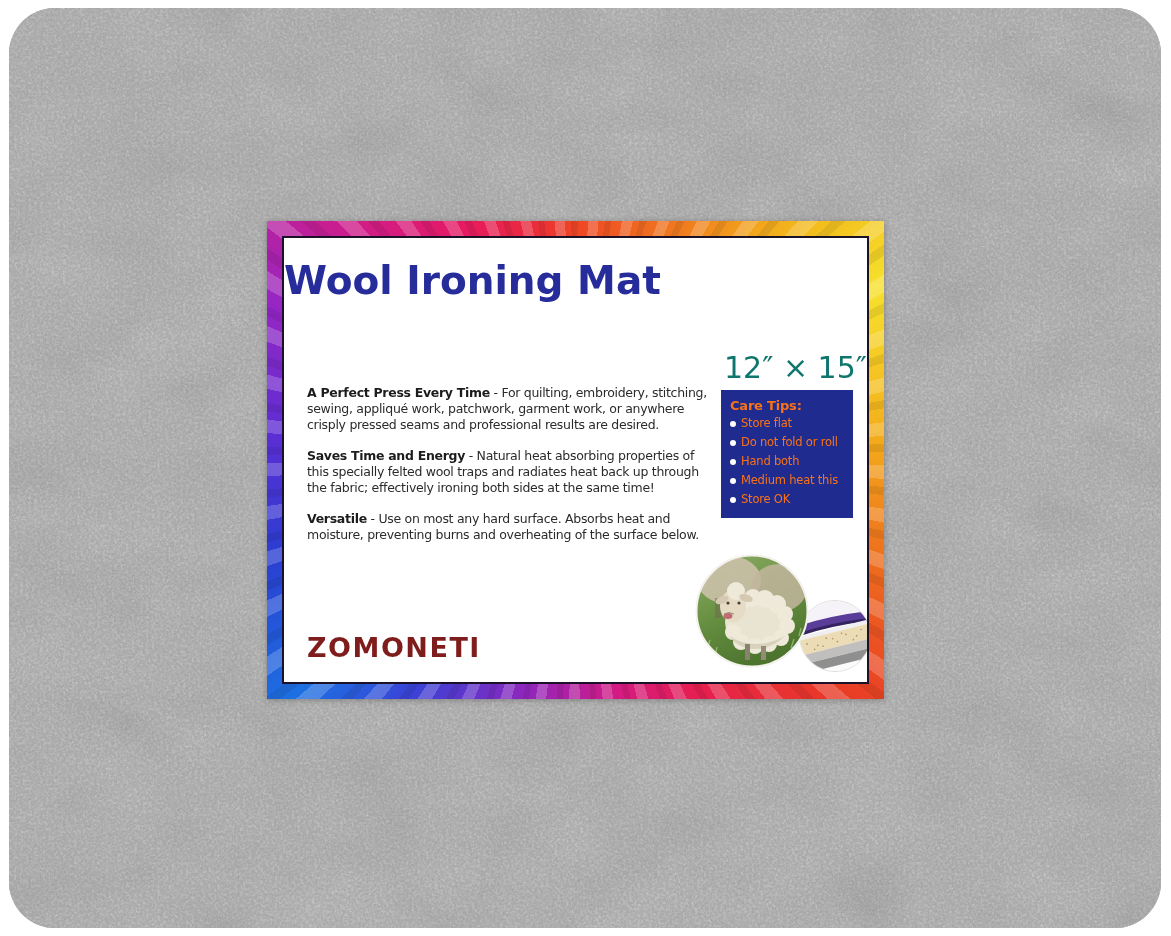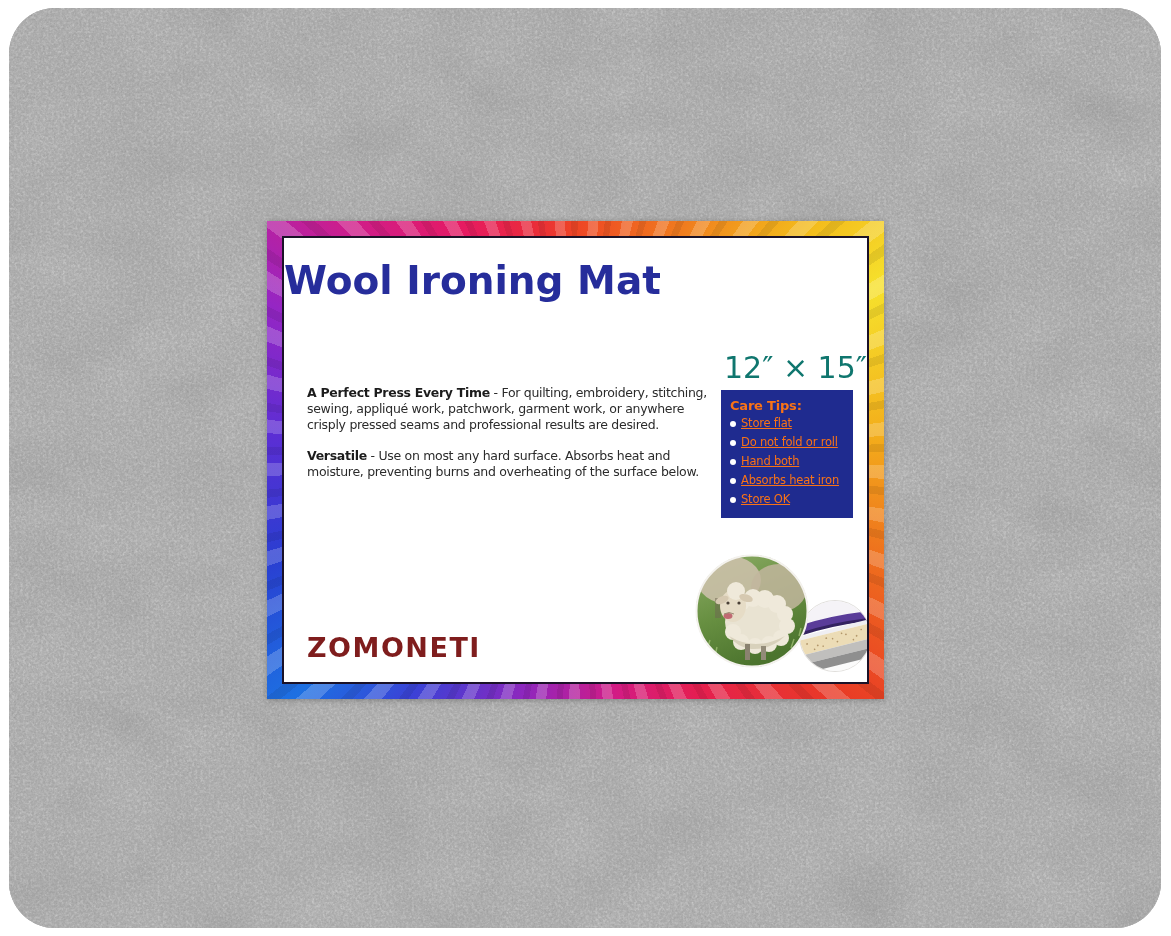--- a/index.html
+++ b/index.html
@@ -59,21 +59,21 @@
   }
   .feature { margin-bottom: 15px; }
   .feature b { color: #1c1c1c; font-weight: 700; }
 
   .care-box {
     position: absolute; left: 437px; top: 152px; width: 132px; height: 128px;
     background: #1f2b8f; color: #f97316; padding: 8px 6px 6px 9px;
   }
   .care-heading { font-size: 13px; font-weight: 700; letter-spacing: -0.2px; margin-bottom: 1px; }
   .care-item { display: flex; align-items: center; font-size: 11.5px; letter-spacing: -0.2px;
-               line-height: 19px; white-space: nowrap; text-decoration: underline; }
+               line-height: 19px; white-space: nowrap; }
   .bullet-dot { display: inline-block; width: 6px; height: 6px; border-radius: 50%;
                 background: #ffffff; margin-right: 5px; flex: 0 0 auto; }
 
   .brand {
     position: absolute; left: 23px; top: 394px;
     font-size: 27px; font-weight: 800; color: #7f1d1d; letter-spacing: 1.5px;
   }
 
   .sheep-circle { position: absolute; left: 411px; top: 316px; width: 114px; height: 114px; }
   .layers-circle { position: absolute; left: 514px; top: 361px; width: 74px; height: 74px; }
@@ -108,40 +108,41 @@
 
   <div class="label-card">
     <div class="rainbow-frame"></div>
     <div class="card-inner">
 
       <div class="card-title">Wool Ironing Mat</div>
       <div class="card-size">12″ × 15″</div>
 
       <div class="features">
         <p class="feature"><b>A Perfect Press Every Time</b> <span>- For quilting, embroidery, stitching, sewing, appliqué work, patchwork, garment work, or anywhere crisply pressed seams and professional results are desired.</span></p>
+        <p class="feature"><b>Saves Time and Energy</b> <span>- Natural heat absorbing properties of this specially felted wool traps and radiates heat back up through the fabric; effectively ironing both sides at the same time!</span></p>
         <p class="feature"><b>Versatile</b> <span>- Use on most any hard surface. Absorbs heat and moisture, preventing burns and overheating of the surface below.</span></p>
       </div>
 
       <div class="care-box">
         <div class="care-heading">Care Tips:</div>
         <div class="care-item">
             <span class="bullet-dot"></span>
             <span>Store flat</span>
           </div>
         <div class="care-item">
             <span class="bullet-dot"></span>
             <span>Do not fold or roll</span>
           </div>
         <div class="care-item">
             <span class="bullet-dot"></span>
             <span>Hand both</span>
           </div>
         <div class="care-item">
             <span class="bullet-dot"></span>
-            <span>Absorbs heat iron</span>
+            <span>Medium heat this</span>
           </div>
         <div class="care-item">
             <span class="bullet-dot"></span>
             <span>Store OK</span>
           </div>
       </div>
 
       <div class="layers-circle">
         <svg viewBox="0 0 74 74" width="74" height="74">
           <defs>

